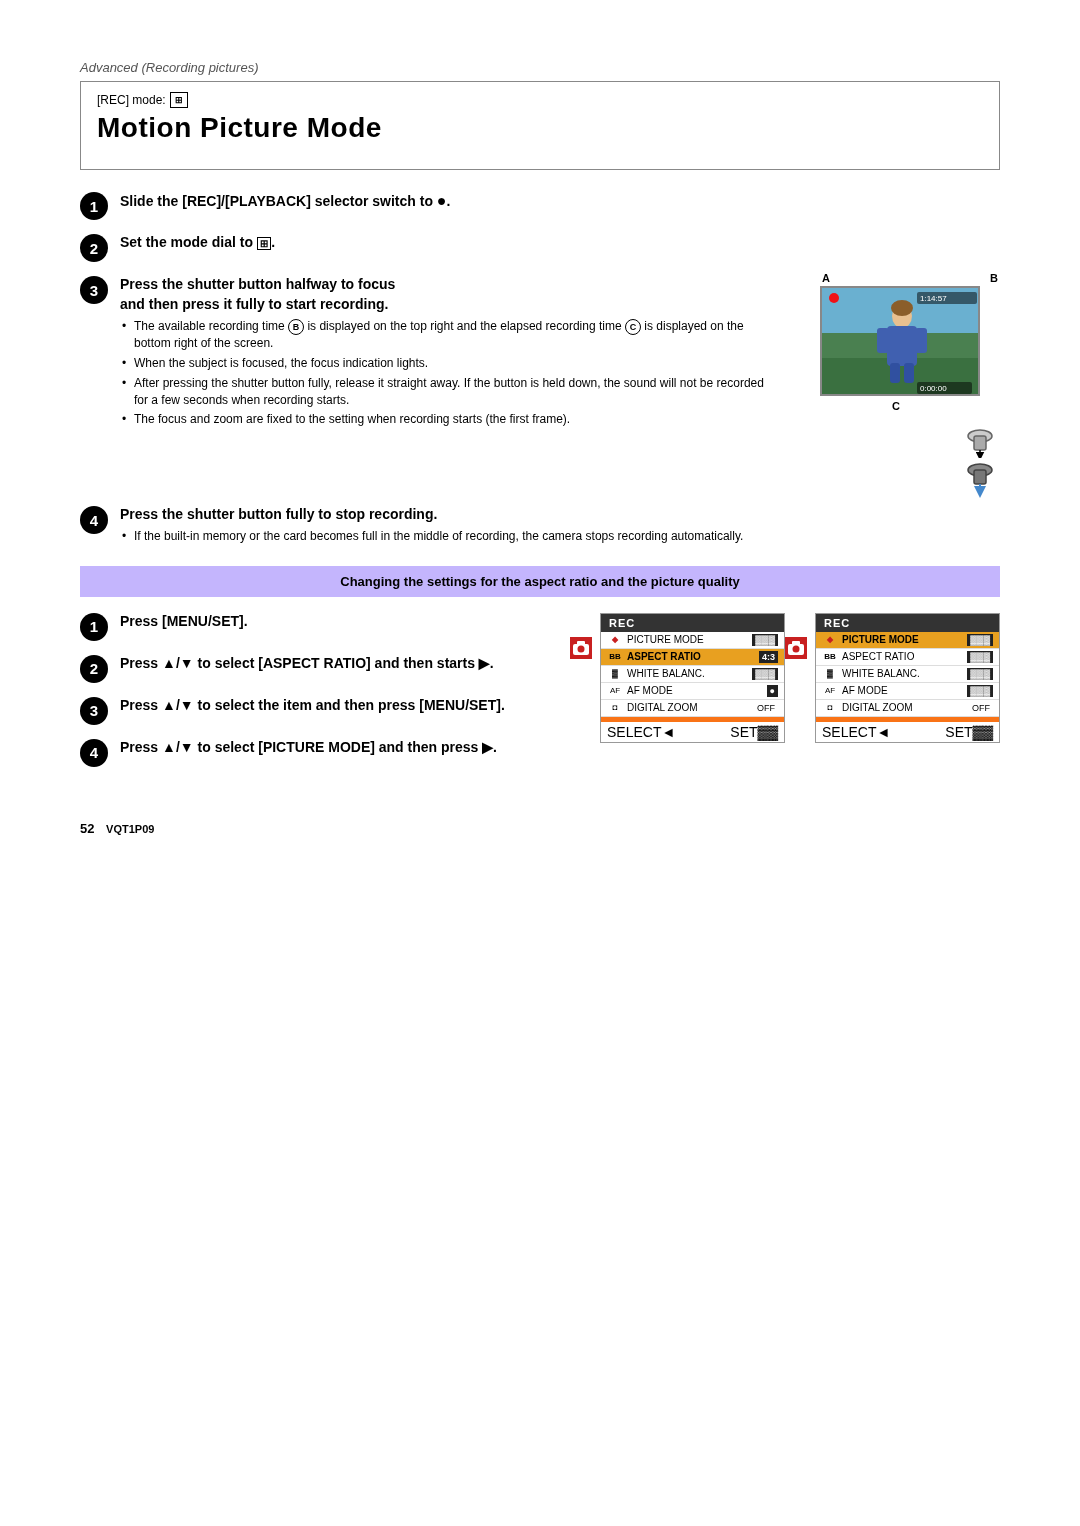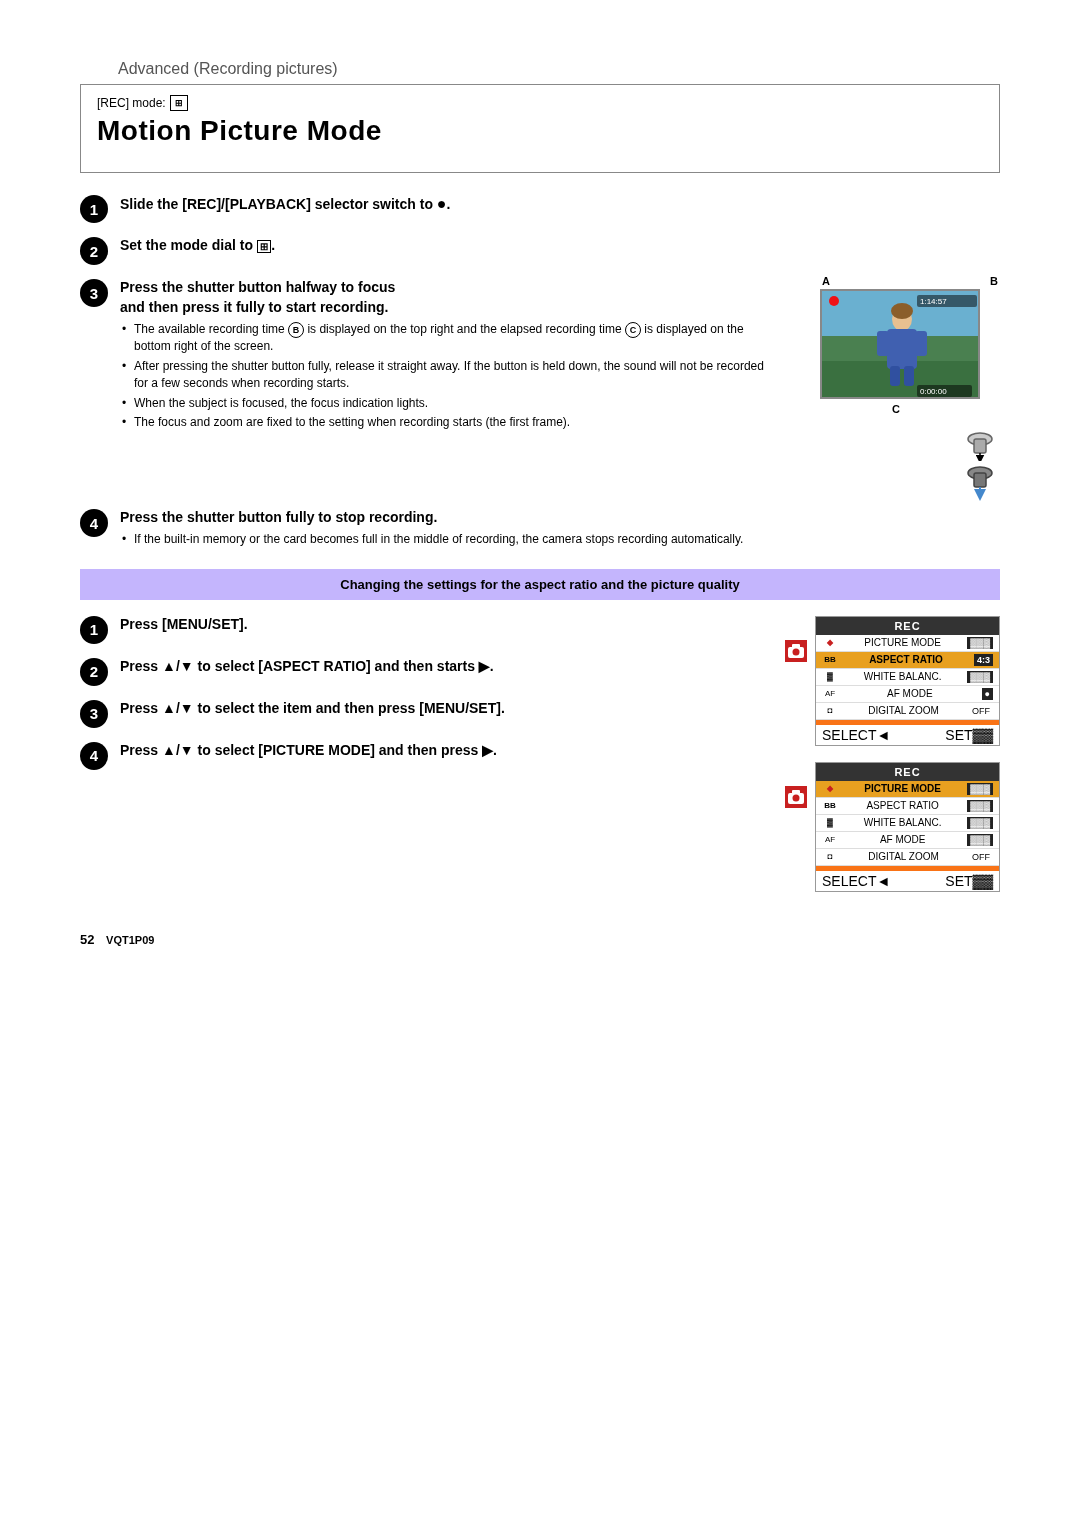--- a/index.html
+++ b/index.html
@@ -6,24 +6,24 @@
     body {
       font-family: Arial, Helvetica, sans-serif;
       font-size: 13px;
       background: #fff;
       color: #000;
       width: 1080px;
       min-height: 1526px;
       padding: 60px 80px 60px 80px;
     }
     .page-subtitle {
-      font-size: 16px;
+      font-style: italic;
+      font-size: 13px;
       color: #555;
       margin-bottom: 6px;
-      margin-left: 38px;
     }
     .title-box {
       border: 1.5px solid #888;
       padding: 10px 16px 25px 16px;
       margin-bottom: 22px;
     }
     .rec-mode-line {
       font-size: 12px;
       margin-bottom: 4px;
       display: flex;
@@ -227,23 +227,21 @@
     }
     .bold-icon {
       font-weight: bold;
       border: 1.5px solid #000;
       padding: 0 2px;
       font-size: 10px;
       display: inline-block;
     }
     .right-screens {
       display: flex;
-      flex-direction: column;
-      gap: 16px;
-      text-align: center;
+      flex-direction: row;
     }
   </style>
 </head>
 <body>
 
 <div class="page-subtitle">Advanced (Recording pictures)</div>
 
 <div class="title-box">
   <div class="rec-mode-line">
     <span>[REC] mode:</span>
@@ -272,22 +270,22 @@
 
 <div class="section-top">
   <div class="section-left">
     <div class="step-row">
       <div class="step-number">3</div>
       <div class="step-content">
         <div class="step-main">Press the shutter button halfway to focus</div>
         <div class="step-main">and then press it fully to start recording.</div>
         <div class="step-notes">
           <div class="step-note">The available recording time <span class="circle-marker">B</span> is displayed on the top right and the elapsed recording time <span class="circle-marker">C</span> is displayed on the bottom right of the screen.</div>
+          <div class="step-note">When the subject is focused, the focus indication lights.</div>
           <div class="step-note">After pressing the shutter button fully, release it straight away. If the button is held down, the sound will not be recorded for a few seconds when recording starts.</div>
-          <div class="step-note">When the subject is focused, the focus indication lights.</div>
           <div class="step-note">The focus and zoom are fixed to the setting when recording starts (the first frame).</div>
         </div>
       </div>
     </div>
   </div>
 
   <div class="section-right">
     <div class="camera-wrapper">
       <span style="position:absolute;top:-14px;left:2px;font-size:11px;font-weight:bold;">A</span>
       <span style="position:absolute;top:-14px;right:2px;font-size:11px;font-weight:bold;">B</span>

